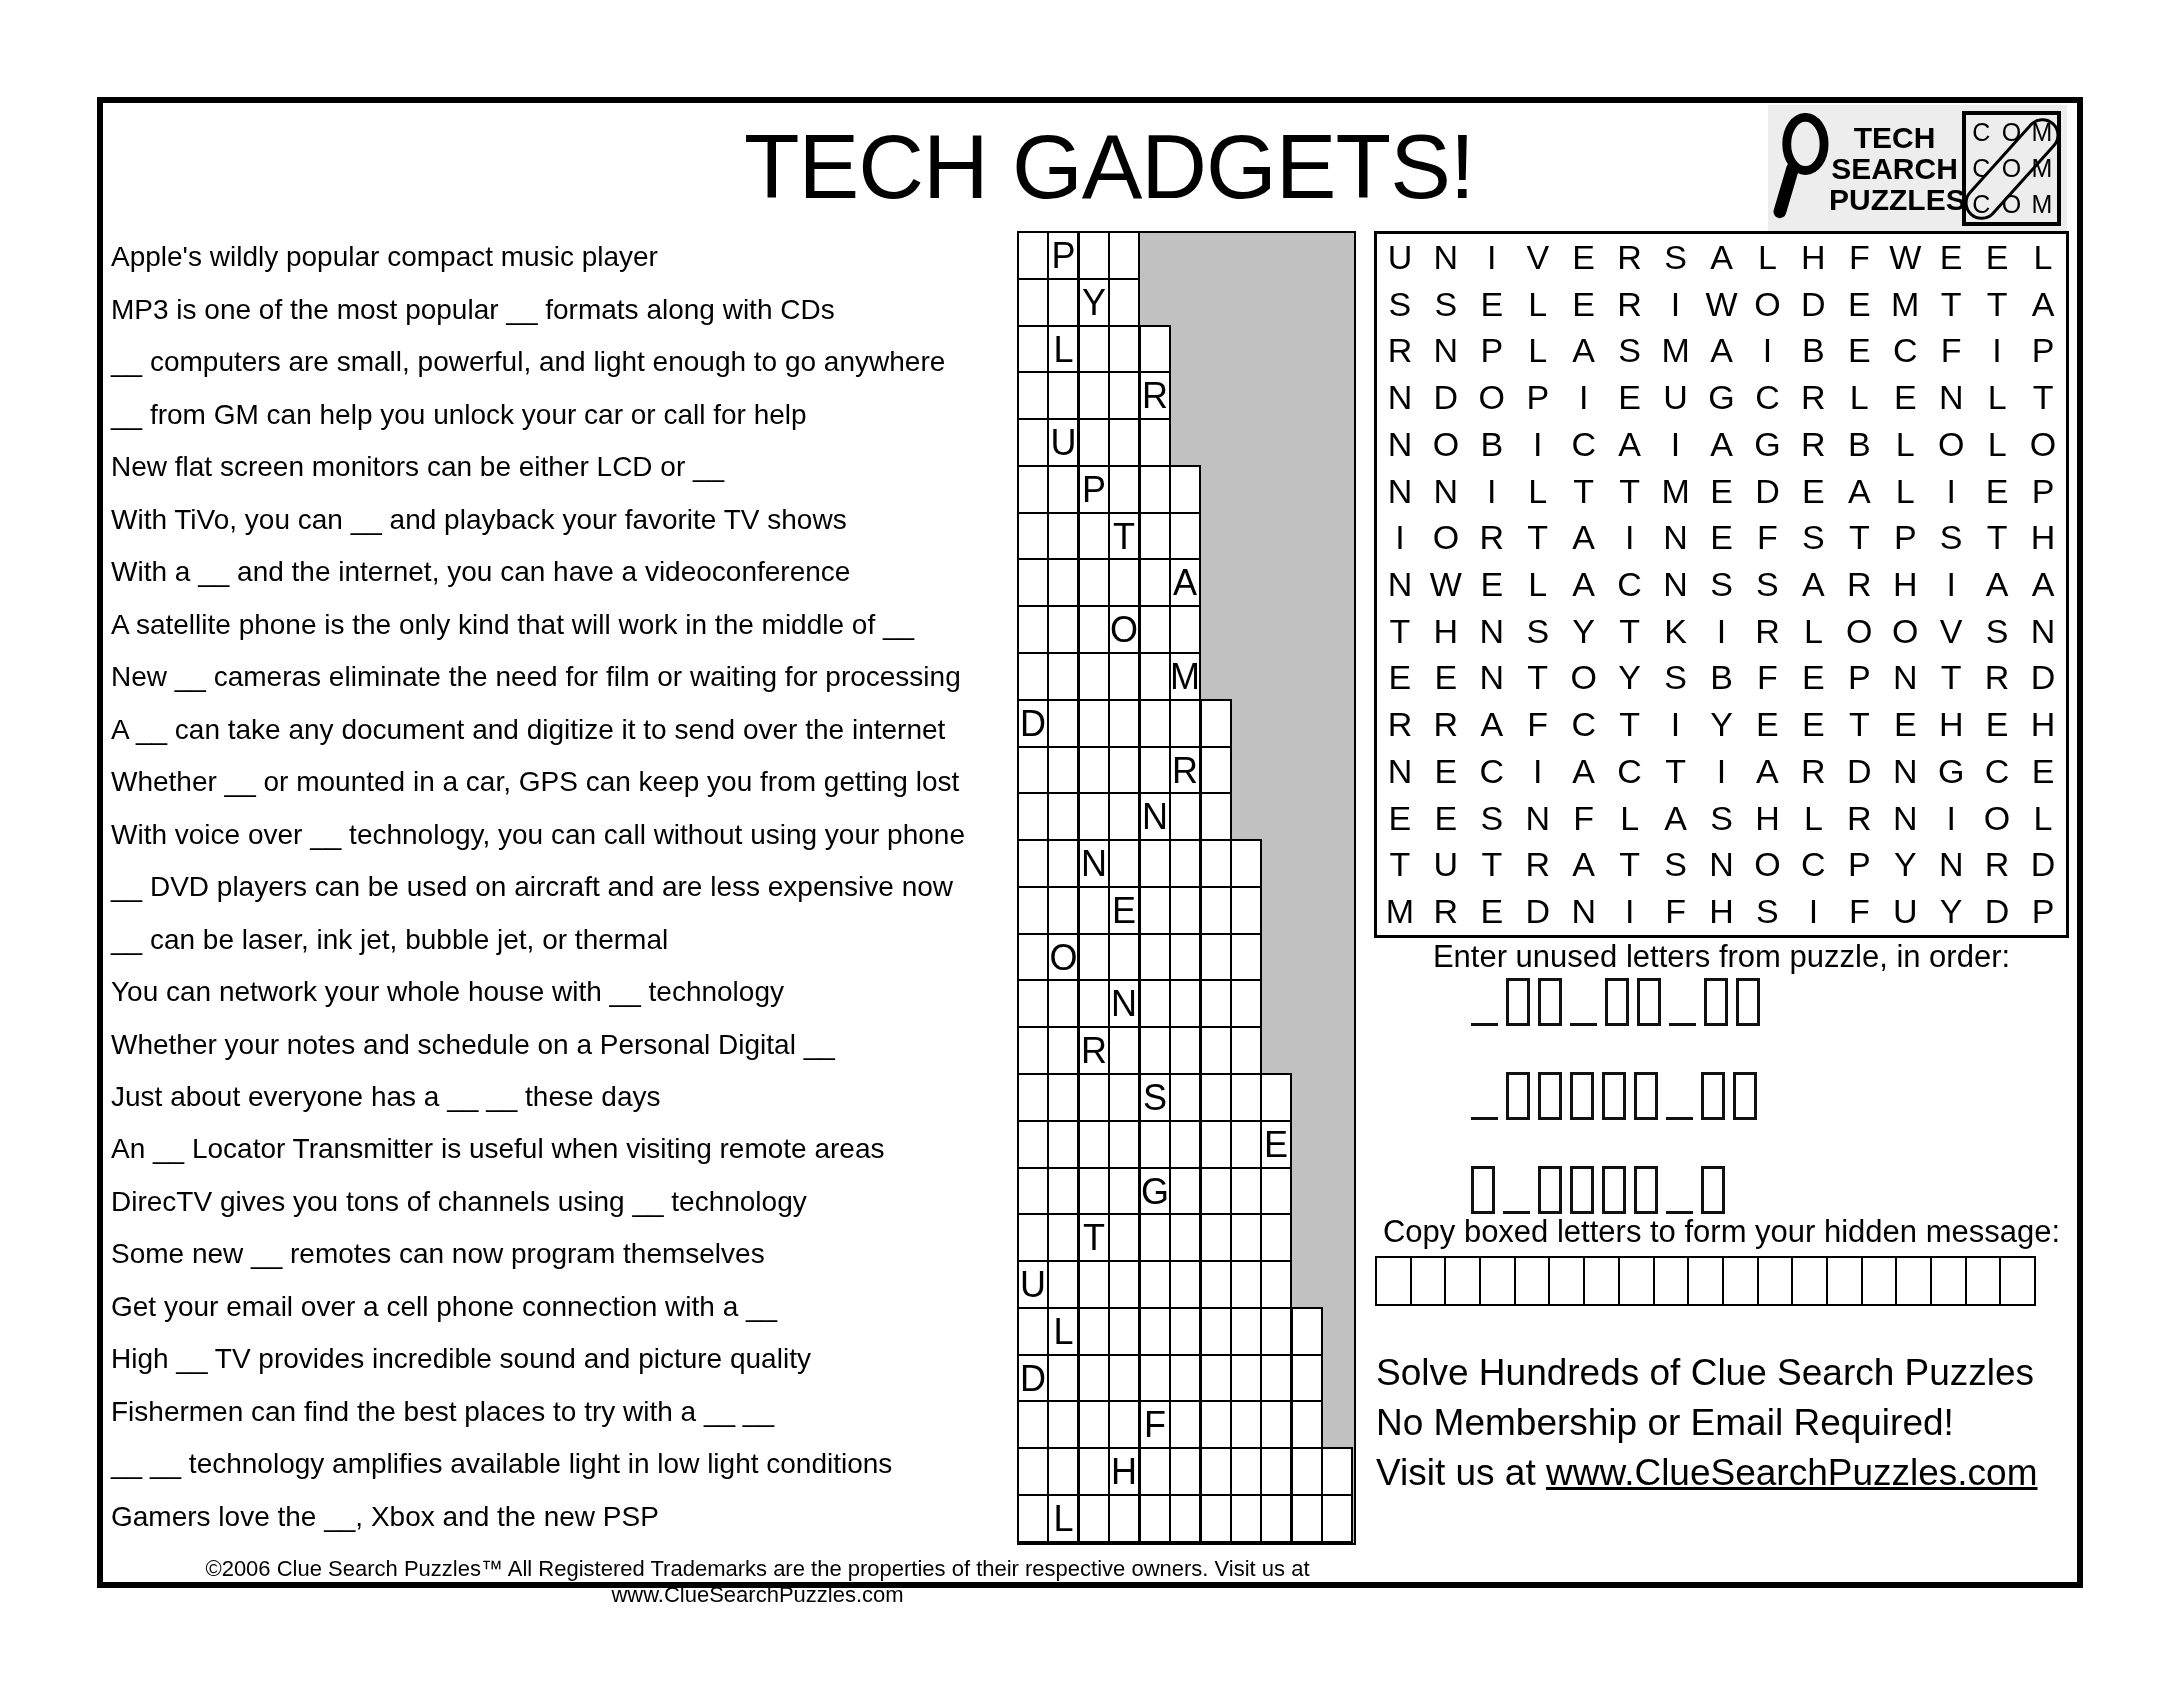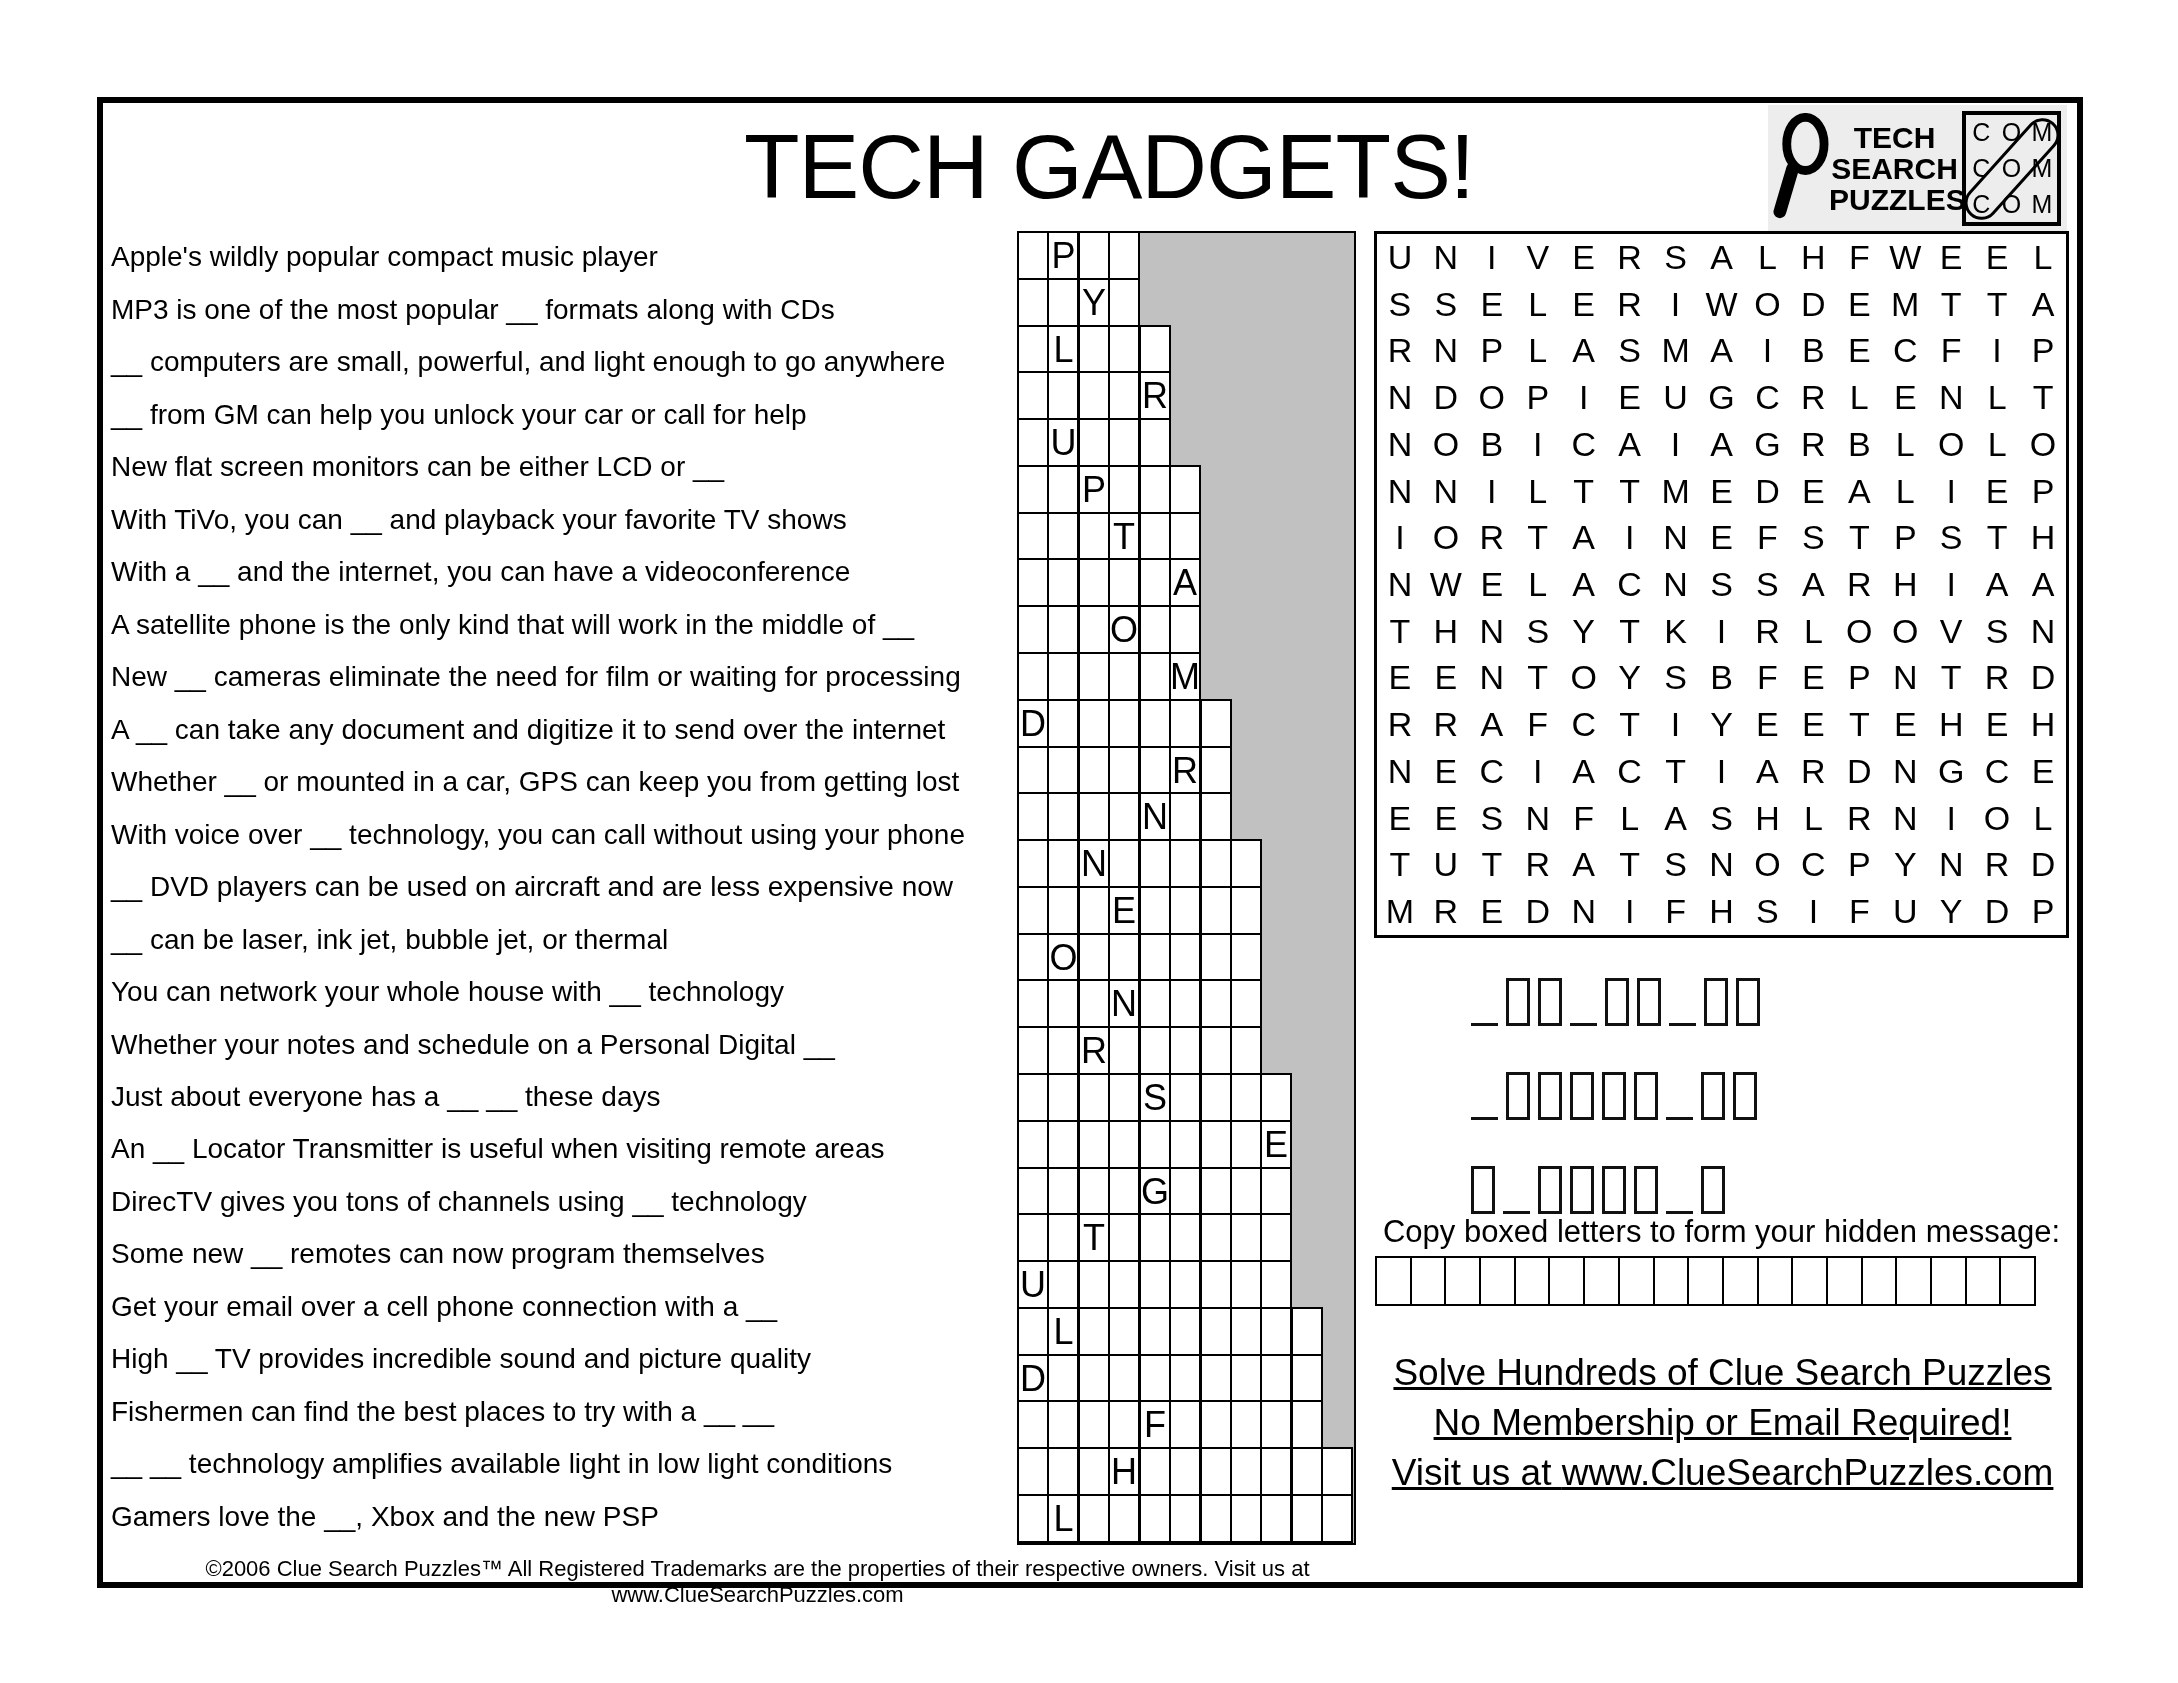--- a/index.html
+++ b/index.html
@@ -82,21 +82,21 @@
   }
   .strip {
     position:absolute; left:1375px; top:1256px; width:661px; height:50px;
     display:flex;
   }
   .strip-cell { flex:1; border:2px solid #000; margin-left:-2px; background:#fff; }
   .strip-cell:first-child { margin-left:0; }
   
   .promo {
     position:absolute; left:1376px; top:1348px; width:693px;
-    text-align:center; font-size:37px; line-height:50px;text-decoration:underline;
+    font-size:37px; line-height:50px;
   }
   .promo .url { text-decoration:underline; }
   
   .copyright {
     position:absolute; left:109px; top:1556px; width:1297px;
     text-align:center; font-size:22px;
   }
 </style>
 </head>
 <body>
@@ -643,20 +643,21 @@
       <div class="ws-cell">H</div>
       <div class="ws-cell">S</div>
       <div class="ws-cell">I</div>
       <div class="ws-cell">F</div>
       <div class="ws-cell">U</div>
       <div class="ws-cell">Y</div>
       <div class="ws-cell">D</div>
       <div class="ws-cell">P</div>
     </div>
 
+  <div class="unused-label">Enter unused letters from puzzle, in order:</div>
   <div class="blank-rows" id="blank-rows">
       <div class="blank-row">
         <div class="slot-line"></div>
         <div class="slot-box"></div>
         <div class="slot-box"></div>
         <div class="slot-line"></div>
         <div class="slot-box"></div>
         <div class="slot-box"></div>
         <div class="slot-line"></div>
         <div class="slot-box"></div>

